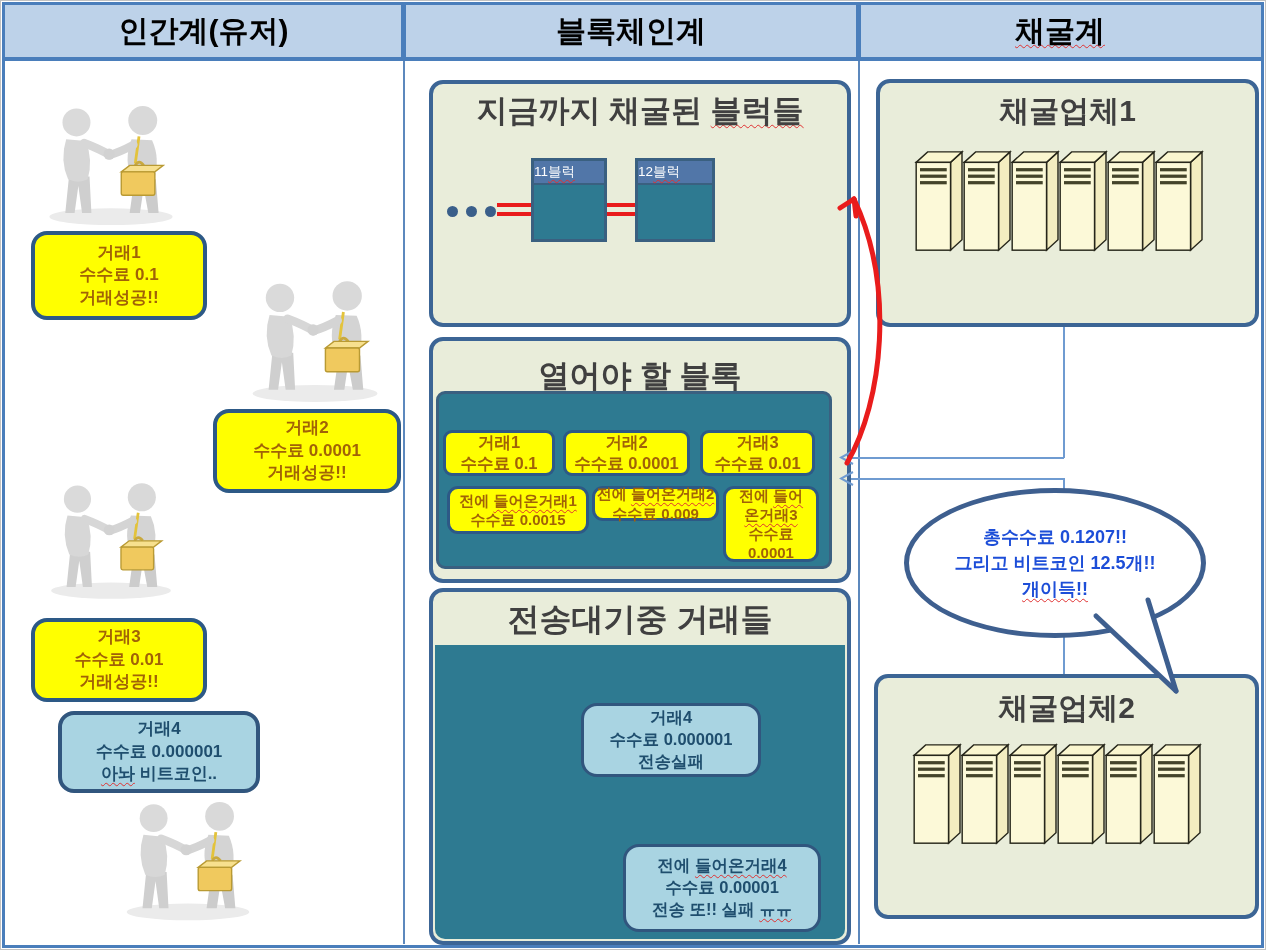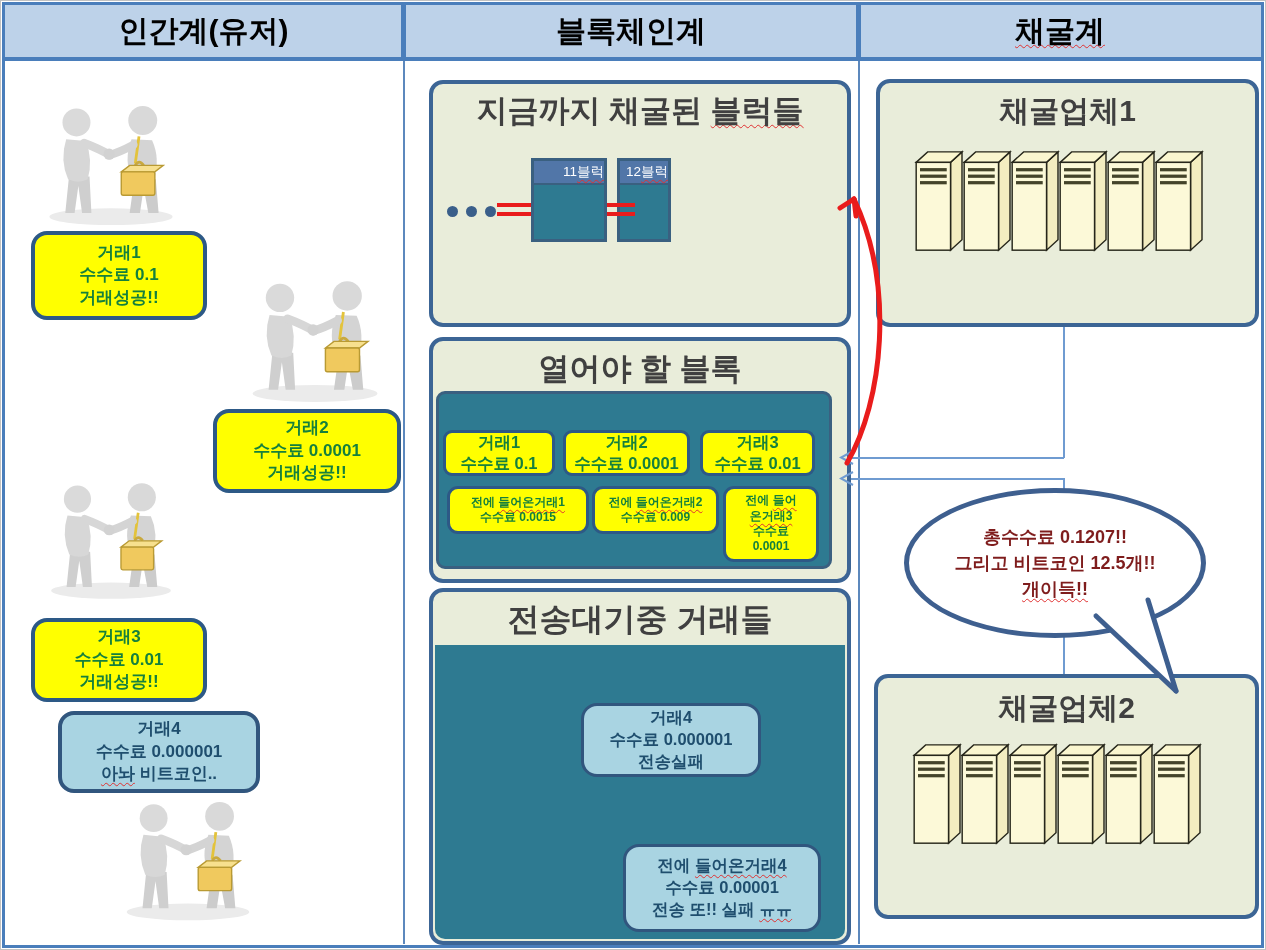--- a/index.html
+++ b/index.html
@@ -14,42 +14,42 @@
   .hdiv{position:absolute;top:4px;height:56px;width:5px;background:#4a7ebb;z-index:2;}
   .hlabel{position:absolute;top:4px;height:52px;line-height:52px;text-align:center;
     font-size:30px;font-weight:700;color:#000000;z-index:2;}
   .panel{position:absolute;background:#e9edda;border:4px solid #3c6595;border-radius:14px;z-index:1;}
   .ptitle{position:absolute;left:0;right:0;text-align:center;color:#404040;font-weight:600;}
   .ln{display:block;}
   .sq{text-decoration:underline wavy #e03131;text-decoration-thickness:1px;text-underline-offset:3px;}
   
   .ybox,.bbox{position:absolute;display:flex;flex-direction:column;justify-content:center;
     text-align:center;box-sizing:border-box;font-weight:600;}
-  .ybox{background:#ffff00;border:3px solid #2d5986;color:#15803d;}
+  .ybox{background:#ffff00;border:3px solid #2d5986;color:#a16207;}
   .bbox{background:#a9d4e2;border:3px solid #31567e;color:#1f4e6e;}
   .callout{border-radius:16px;border-width:4px;font-size:17px;line-height:1.32;}
   
   .mblock{position:absolute;background:#2e7a91;border:3px solid #3a6080;box-sizing:border-box;}
   .strip{position:absolute;top:0;left:0;right:0;height:22px;background:#5176a8;color:#ffffff;
-    font-size:13.5px;text-align:right;line-height:21px;border-bottom:2px solid #3a6080;}
+    font-size:13.5px;text-align:left;line-height:21px;border-bottom:2px solid #3a6080;}
   .dot{position:absolute;width:11px;height:11px;border-radius:50%;background:#3a5f8a;}
   .rline{position:absolute;height:4px;background:#e91c1c;z-index:2;}
   
   #block13{position:absolute;background:#2e7a91;border:3px solid #3a6080;border-radius:9px;box-sizing:border-box;}
   .b13bar{position:absolute;top:4px;left:4px;right:4px;height:28px;background:#4c70a8;border-radius:4px;
     color:#ffffff;font-weight:700;font-size:16.5px;text-align:center;line-height:28px;}
   .txcell{border-radius:9px;font-size:16.5px;line-height:1.28;}
-  .prevcell{border-radius:11px;font-size:12px;line-height:1.28;}
+  .prevcell{border-radius:11px;font-size:15px;line-height:1.28;}
   
   .tealbody{position:absolute;left:2px;right:2px;top:53px;bottom:2px;background:#2e7a91;border-radius:0 0 10px 10px;}
   
   .cline{position:absolute;background:#6f9bd1;z-index:1;}
   .bubble{position:absolute;left:903px;top:487px;width:302px;height:150px;background:#ffffff;
     border:5px solid #3e5f8f;border-radius:50%;z-index:5;display:flex;flex-direction:column;
-    justify-content:center;text-align:center;font-size:18px;font-weight:600;color:#7f1d1d;line-height:1.45;box-sizing:border-box;}
+    justify-content:center;text-align:center;font-size:18px;font-weight:600;color:#1d4ed8;line-height:1.45;box-sizing:border-box;}
   .absvg{position:absolute;}
   .fig{position:absolute;z-index:1;}
   .srv{position:absolute;width:56px;height:105px;}
 </style>
 </head>
 <body>
 
 <div id="canvas">
 
   <svg width="0" height="0" style="position:absolute" aria-hidden="true">
@@ -135,45 +135,45 @@
     <div class="dot" style="left:14px;top:122px"></div>
     <div class="dot" style="left:33px;top:122px"></div>
     <div class="dot" style="left:52px;top:122px"></div>
     <div class="rline" style="left:64px;top:119px;width:34px"></div>
     <div class="rline" style="left:64px;top:128px;width:34px"></div>
     <div class="mblock" style="left:98px;top:74px;width:76px;height:84px">
       <div class="strip"><span>11</span><span class="sq">블럭</span></div>
     </div>
     <div class="rline" style="left:174px;top:119px;width:28px"></div>
     <div class="rline" style="left:174px;top:128px;width:28px"></div>
-    <div class="mblock" style="left:184px;top:74px;width:54px;height:84px">
+    <div class="mblock" style="left:202px;top:74px;width:80px;height:84px">
       <div class="strip"><span>12</span><span class="sq">블럭</span></div>
     </div>
   </div>
 
   <div class="panel" style="left:428px;top:336px;width:414px;height:238px">
-    <div class="ptitle" style="top:7px;font-size:31px">열어야 할 블록</div>
+    <div class="ptitle" style="top:14px;font-size:31px">열어야 할 블록</div>
     <div id="block13" style="left:3px;top:50px;width:396px;height:178px">
       <div class="ybox txcell" style="left:4px;top:36px;width:112px;height:46px">
           <div class="ln">거래1</div>
           <div class="ln">수수료 0.1</div>
         </div>
       <div class="ybox txcell" style="left:124px;top:36px;width:127px;height:46px">
           <div class="ln">거래2</div>
           <div class="ln">수수료 0.0001</div>
         </div>
       <div class="ybox txcell" style="left:261px;top:36px;width:115px;height:46px">
           <div class="ln">거래3</div>
           <div class="ln">수수료 0.01</div>
         </div>
       <div class="ybox prevcell" style="left:8px;top:92px;width:142px;height:48px">
           <div class="ln"><span>전에 </span><span class="sq">들어온거래1</span></div>
           <div class="ln">수수료 0.0015</div>
         </div>
-      <div class="ybox prevcell" style="left:153px;top:92px;width:127px;height:48px">
+      <div class="ybox prevcell" style="left:153px;top:92px;width:127px;height:35px">
           <div class="ln"><span>전에 </span><span class="sq">들어온거래2</span></div>
           <div class="ln">수수료 0.009</div>
         </div>
       <div class="ybox prevcell" style="left:284px;top:92px;width:96px;height:76px">
           <div class="ln"><span>전에 </span><span class="sq">들어</span></div>
           <div class="ln"><span class="sq">온거래3</span></div>
           <div class="ln">수수료</div>
           <div class="ln">0.0001</div>
         </div>
     </div>

